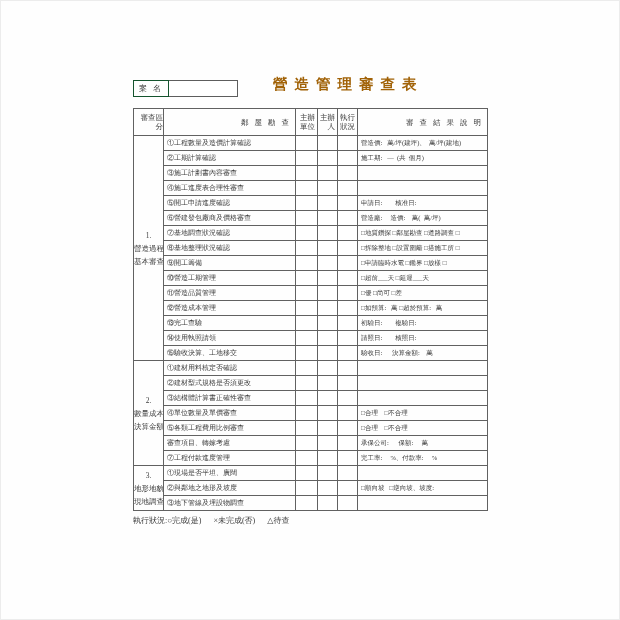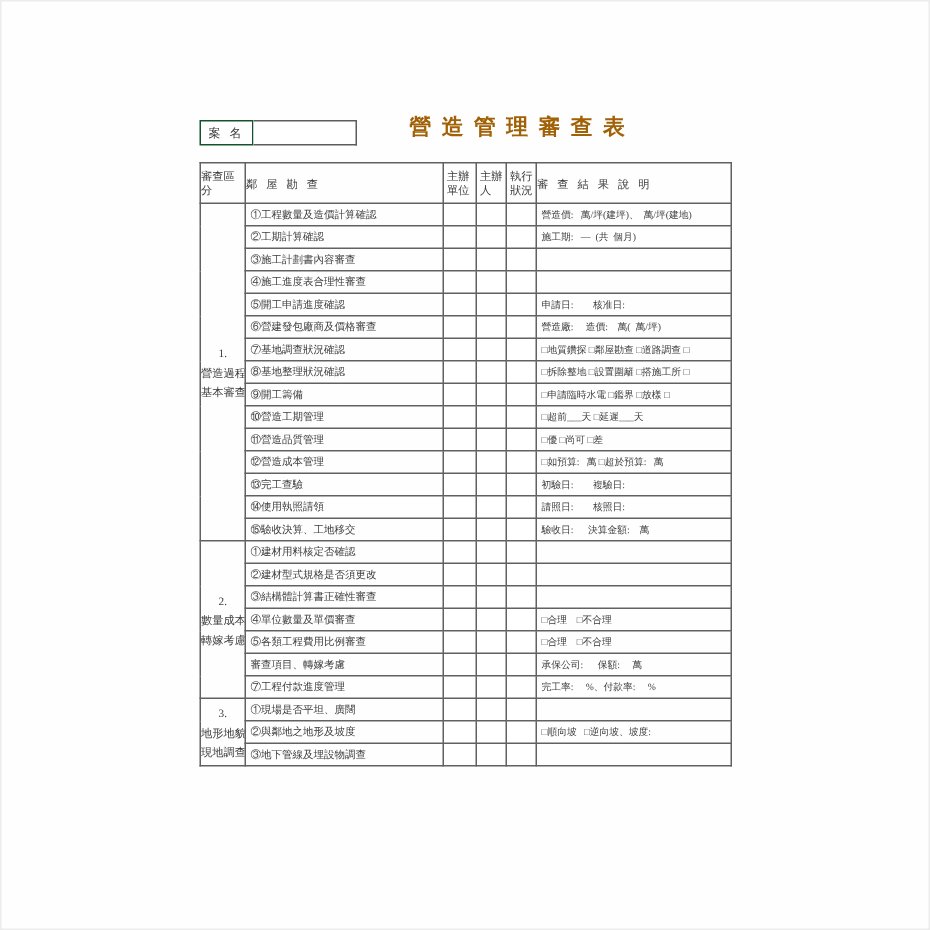--- a/index.html
+++ b/index.html
@@ -34,21 +34,21 @@
   }
   col.c-cat{width:30px;}
   col.c-item{width:132px;}
   col.c-unit{width:22px;}
   col.c-person{width:20px;}
   col.c-status{width:20px;}
   col.c-result{width:130px;}
   th,td{border:1px solid #616161;padding:0;overflow:hidden;}
   thead th{
     height:26px;font-weight:normal;font-size:7.5px;line-height:9px;
-    text-align:left;vertical-align:middle;color:#3c3c3c;
+    text-align:right;vertical-align:middle;color:#3c3c3c;
   }
   th.narrow{word-break:break-all;padding:0 2px;}
   th.spread{letter-spacing:6px;}
   tbody td{height:14px;}
   td.sec{
     font-size:7.5px;text-align:center;vertical-align:middle;line-height:13px;
     word-break:keep-all;
   }
   td.it{
     font-size:7px;text-align:left;padding-left:3px;white-space:nowrap;
@@ -204,21 +204,21 @@
         <td class="it">⑮驗收決算、工地移交</td>
         <td class="blank"></td>
         <td class="blank"></td>
         <td class="blank"></td>
         <td class="rs">驗收日:      決算金額:    萬</td>
       </tr>
 
       <tr>
         <td class="sec" rowspan="7">
           <div>2.數量成本</div>
-          <div>轉嫁考慮</div>
+          <div>決算金額</div>
         </td>
         <td class="it">①建材用料核定否確認</td>
         <td class="blank"></td>
         <td class="blank"></td>
         <td class="blank"></td>
         <td class="rs"></td>
       </tr>
       <tr>
         <td class="it">②建材型式規格是否須更改</td>
         <td class="blank"></td>
@@ -283,13 +283,14 @@
       <tr>
         <td class="it">③地下管線及埋設物調查</td>
         <td class="blank"></td>
         <td class="blank"></td>
         <td class="blank"></td>
         <td class="rs"></td>
       </tr>
     </tbody>
   </table>
 
+  <div class="footer">執行狀況:○完成(是)      ×未完成(否)      △待查</div>
 </div>
 
 </body></html>

